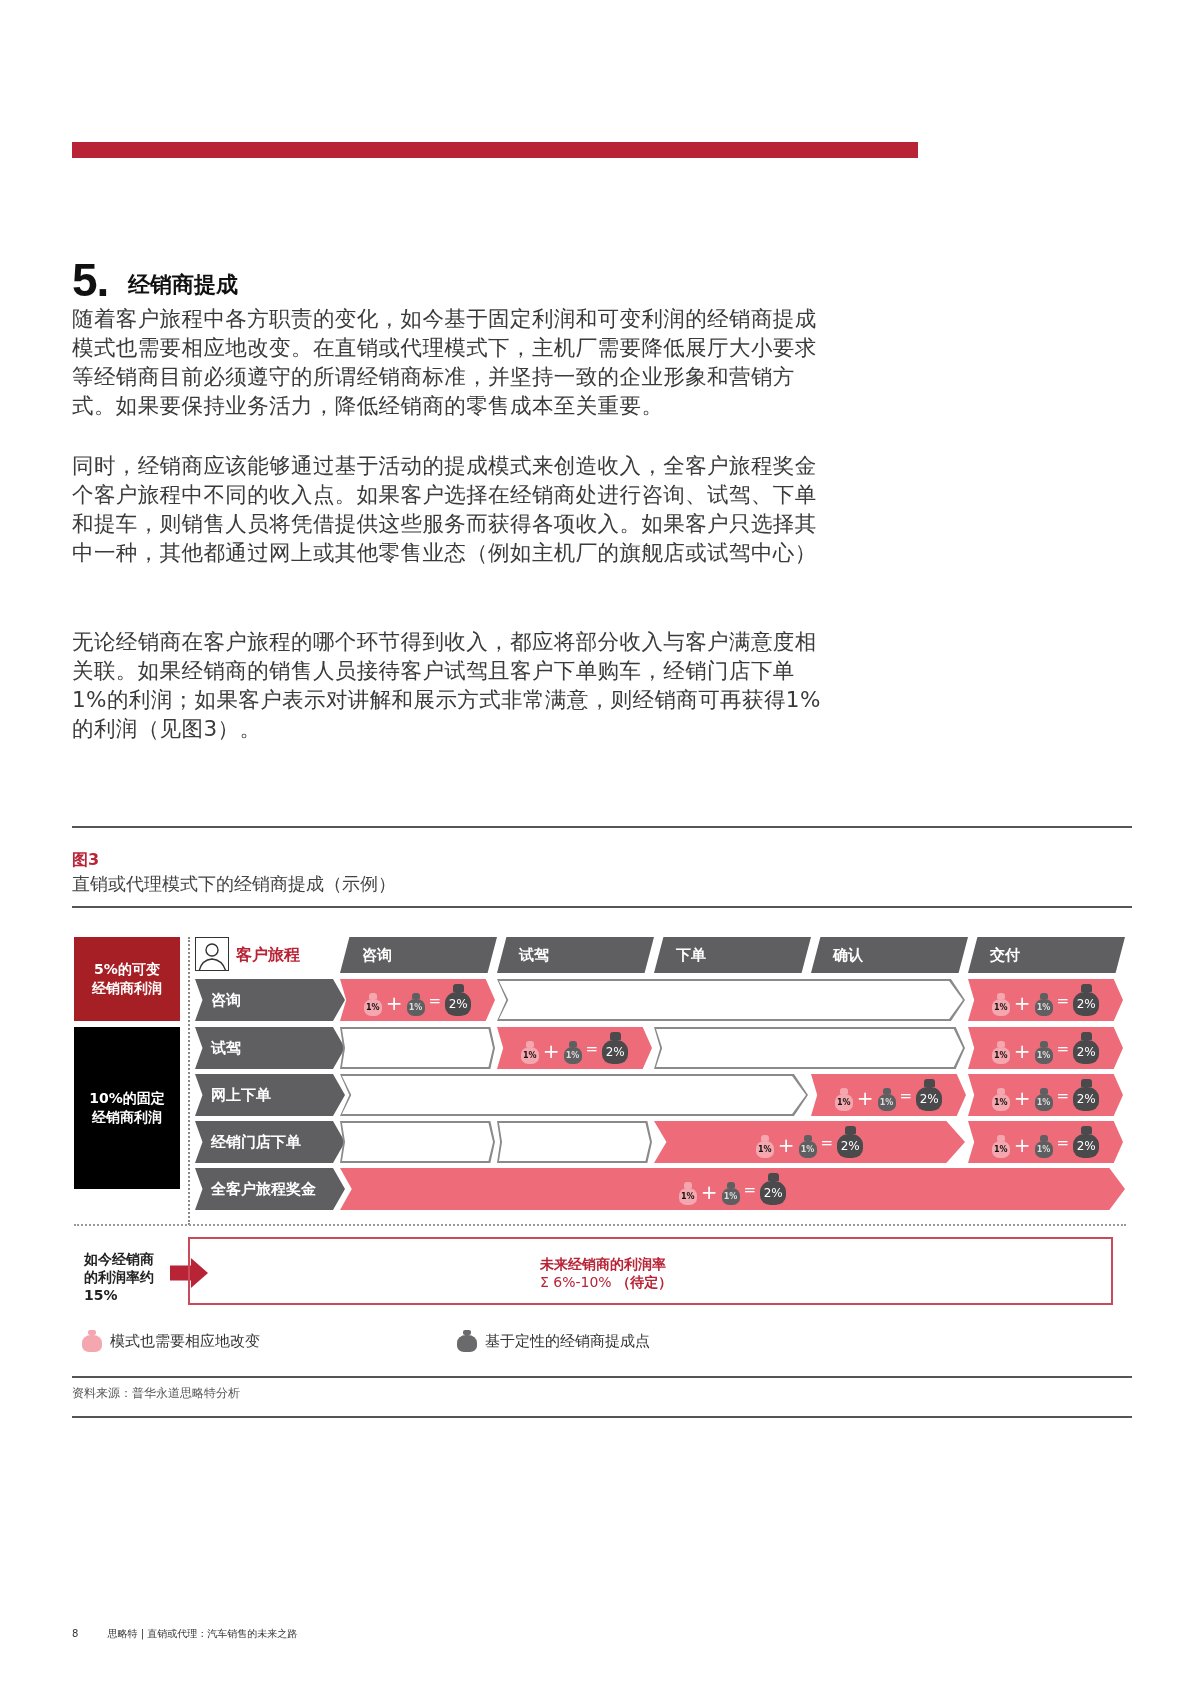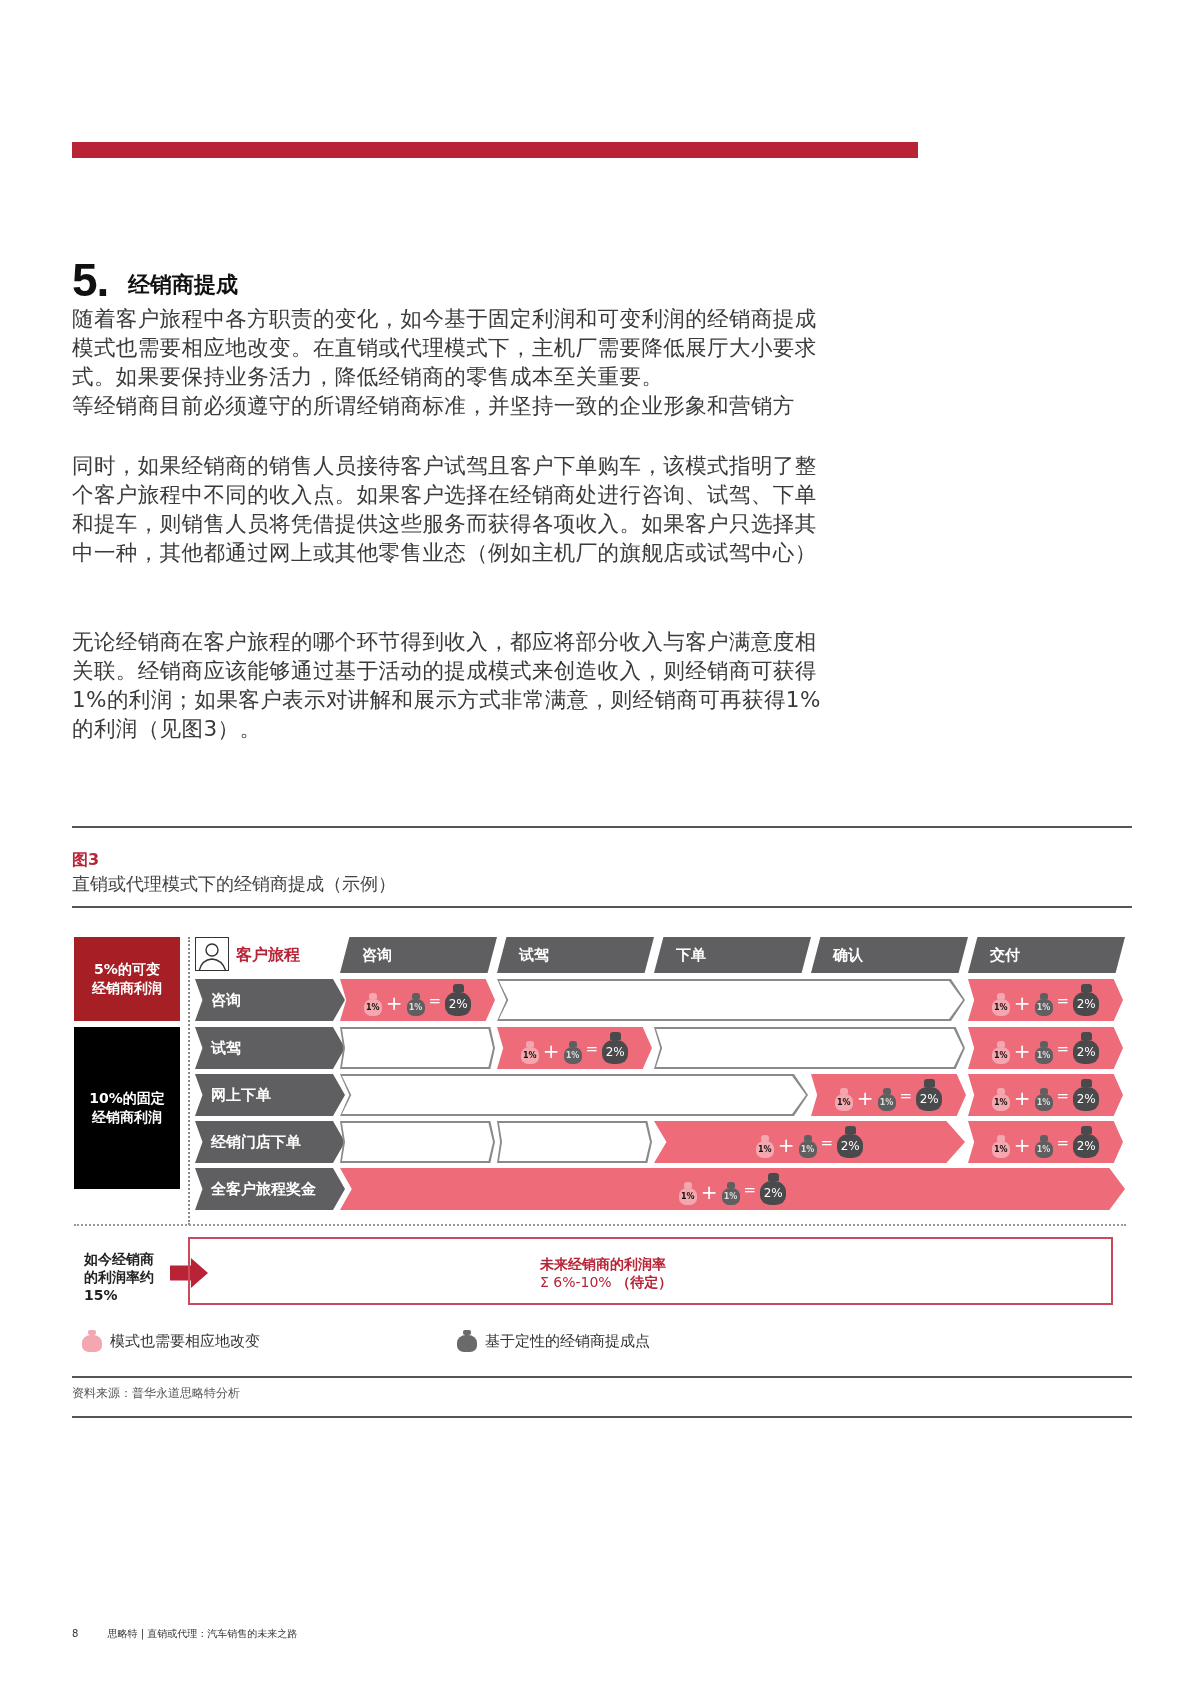--- a/index.html
+++ b/index.html
@@ -55,32 +55,32 @@
 <body>
 
 <div class="abs topbar"></div>
 
 <div class="abs h-num">5.</div>
 <div class="abs h-title">经销商提成</div>
 
 <div class="abs para" style="top:304px">
   <p>随着客户旅程中各方职责的变化，如今基于固定利润和可变利润的经销商提成</p>
   <p>模式也需要相应地改变。在直销或代理模式下，主机厂需要降低展厅大小要求</p>
+  <p>等经销商目前必须遵守的所谓经销商标准，并坚持一致的企业形象和营销方</p>
   <p>式。如果要保持业务活力，降低经销商的零售成本至关重要。</p>
-  <p>等经销商目前必须遵守的所谓经销商标准，并坚持一致的企业形象和营销方</p>
 </div>
 <div class="abs para" style="top:451px">
-  <p>同时，如果经销商的销售人员接待客户试驾且客户下单购车，该模式指明了整</p>
+  <p>同时，经销商应该能够通过基于活动的提成模式来创造收入，全客户旅程奖金</p>
   <p>个客户旅程中不同的收入点。如果客户选择在经销商处进行咨询、试驾、下单</p>
   <p>和提车，则销售人员将凭借提供这些服务而获得各项收入。如果客户只选择其</p>
   <p>中一种，其他都通过网上或其他零售业态（例如主机厂的旗舰店或试驾中心）</p>
 </div>
 <div class="abs para" style="top:627px">
   <p>无论经销商在客户旅程的哪个环节得到收入，都应将部分收入与客户满意度相</p>
-  <p>关联。经销商应该能够通过基于活动的提成模式来创造收入，则经销商可获得</p>
+  <p>关联。如果经销商的销售人员接待客户试驾且客户下单购车，经销门店下单</p>
   <p>1%的利润；如果客户表示对讲解和展示方式非常满意，则经销商可再获得1%</p>
   <p>的利润（见图3）。</p>
 </div>
 
 <div class="abs rule" style="top:826px"></div>
 <div class="abs fig-label">图3</div>
 <div class="abs fig-title">直销或代理模式下的经销商提成（示例）</div>
 <div class="abs rule" style="top:906px"></div>
 
 <div class="abs lbox" style="top:937px;height:84px;background:#a61f24;white-space:pre-line">5%的可变

